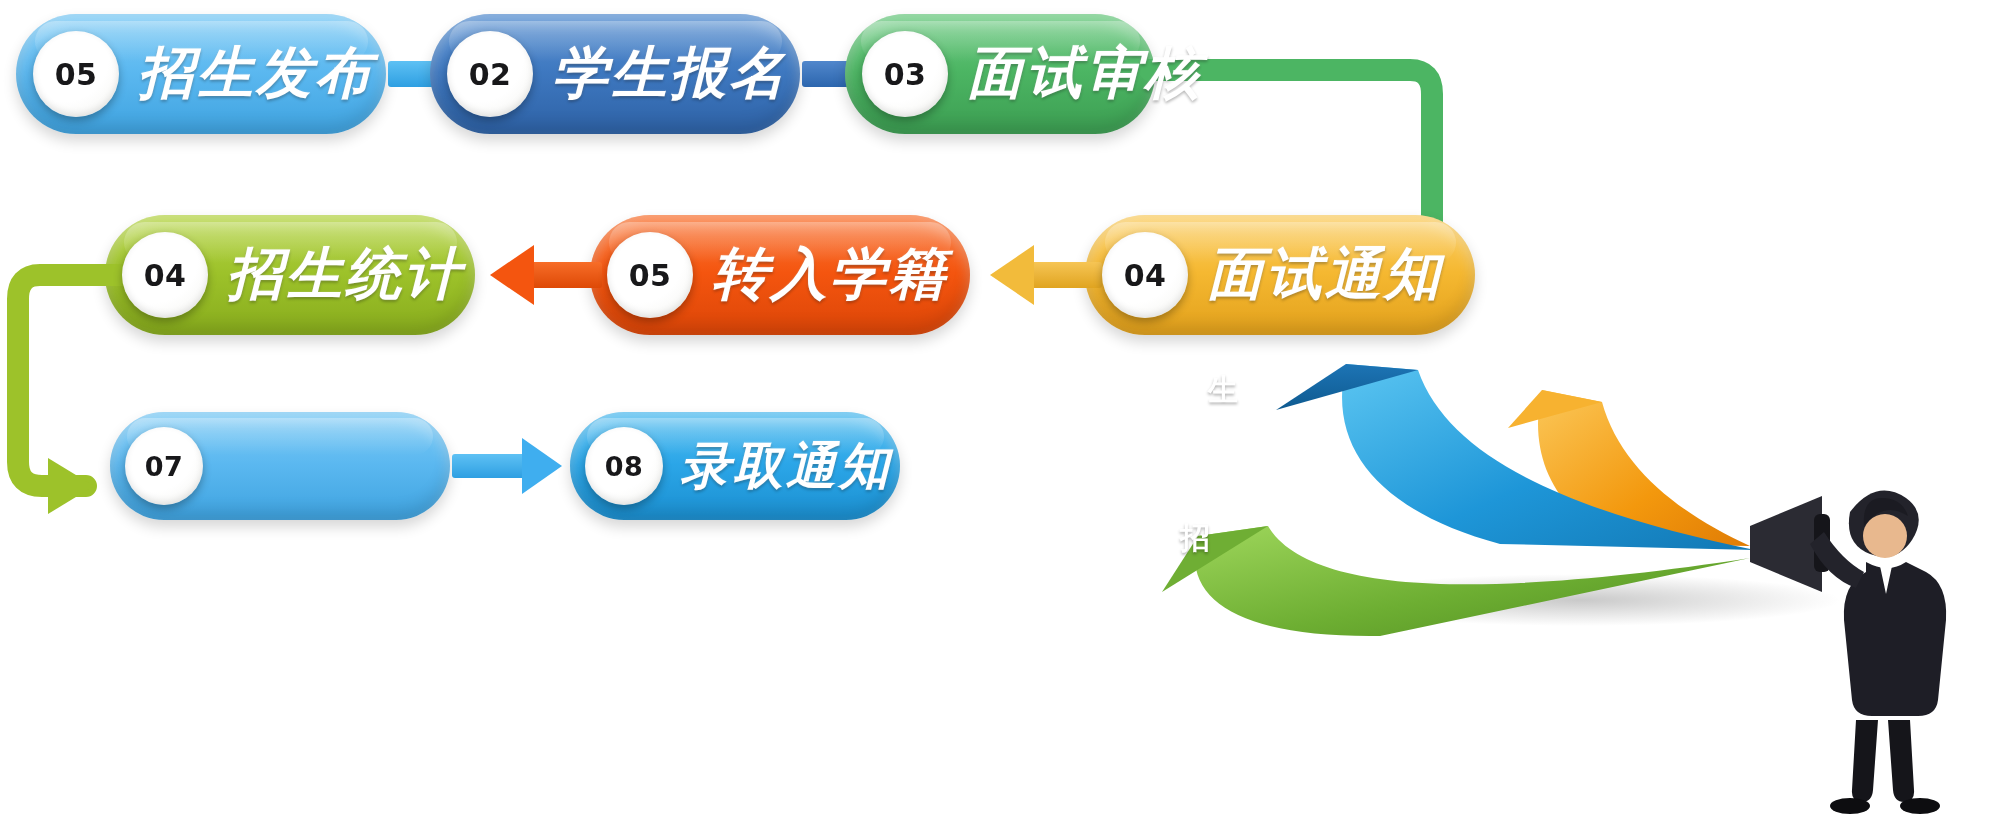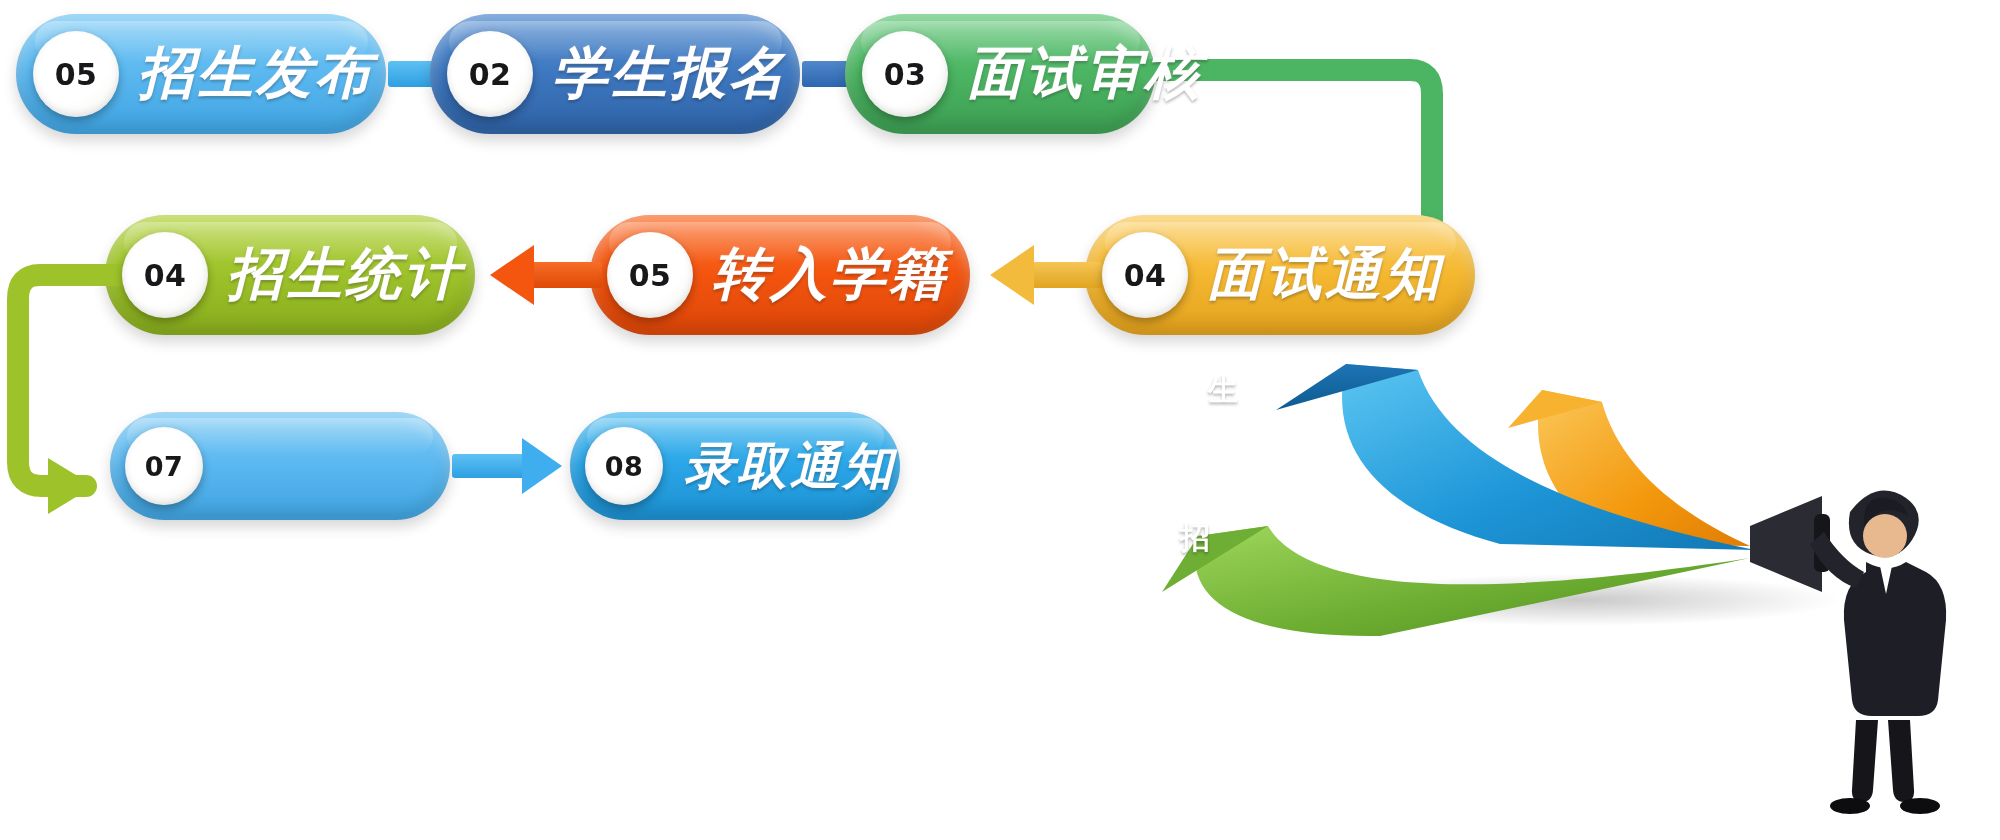--- a/index.html
+++ b/index.html
@@ -47,21 +47,21 @@
     font-style:italic;
   }
 
   
   .r12{height:120px;}
   .r12 .badge{width:86px;height:86px;left:17px;top:17px;}
   .r12 .badge span{font-size:30px;}
   .r12 .nlabel{font-size:56px;margin-left:122px;}
 
   
-  .r3{height:108px;justify-content:center;}
+  .r3{height:108px;}
   .r3 .badge{width:78px;height:78px;left:15px;top:15px;}
   .r3 .badge span{font-size:27px;}
   .r3 .nlabel{font-size:50px;margin-left:110px;}
 
   
   .arrow{position:absolute;height:0;}
   .arrow .shaft{position:absolute;left:0;top:50%;transform:translateY(-50%);height:26px;border-radius:3px;}
   .arrow .head{position:absolute;top:50%;width:0;height:0;}
   .arrow.right .head{right:0;transform:translateY(-50%);
     border-top:30px solid transparent;border-bottom:30px solid transparent;}

